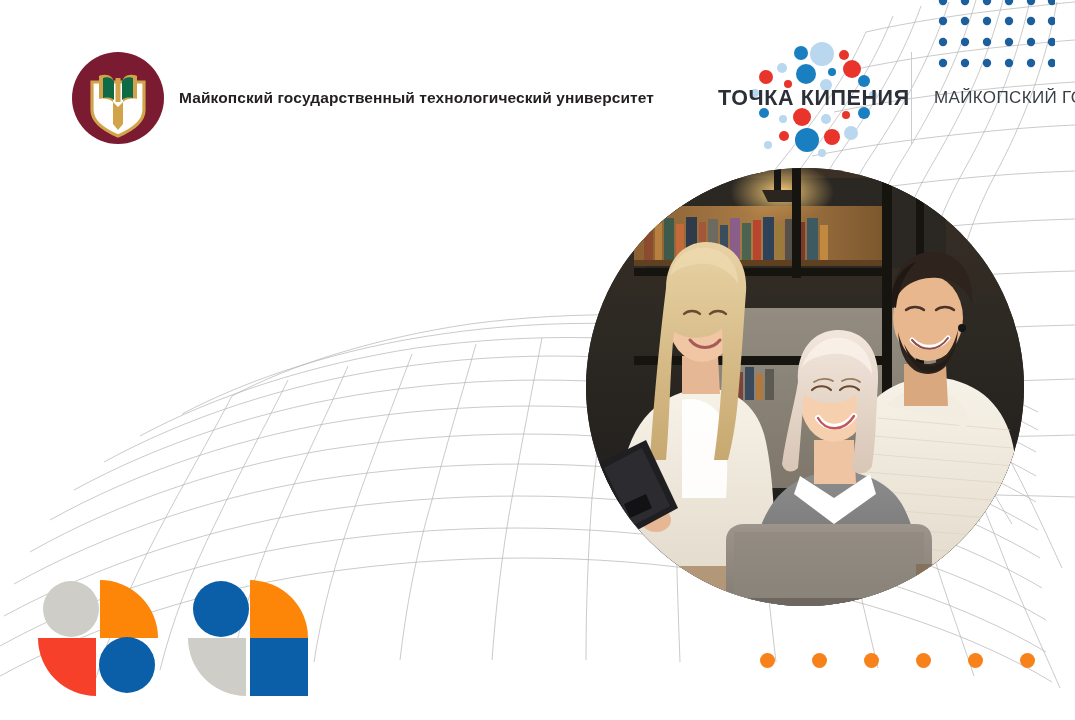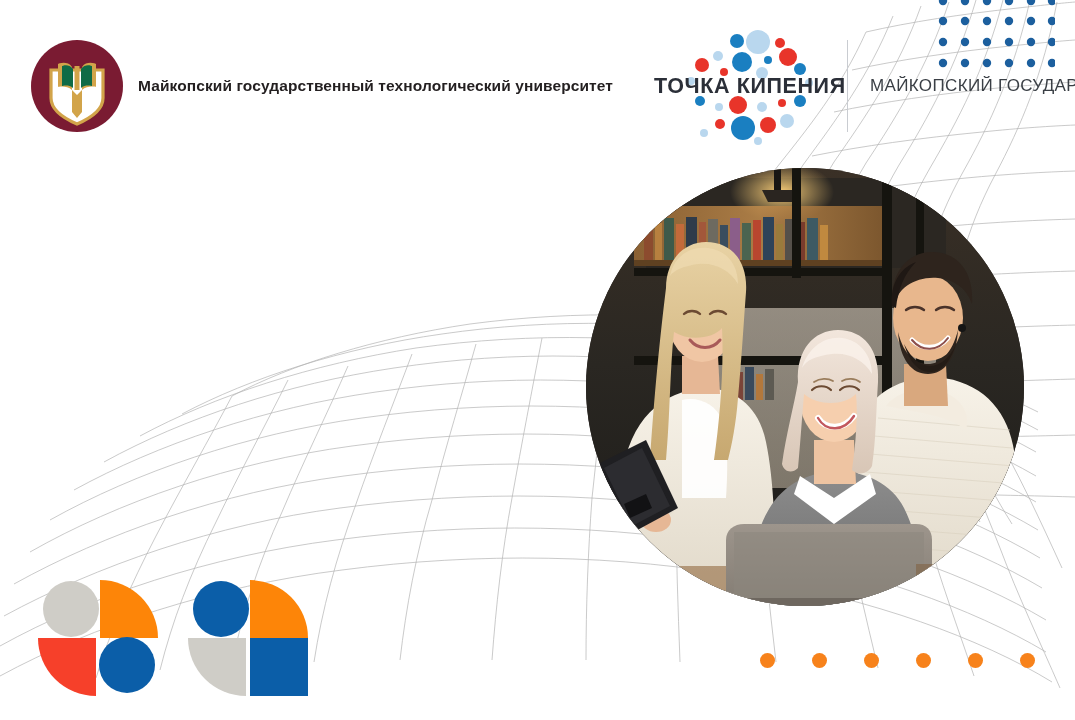--- a/index.html
+++ b/index.html
@@ -39,46 +39,46 @@
   .orange-dots span {
     display:block;
     width:15px; height:15px;
     border-radius:50%;
     background:#f7821b;
   }
 
   
   .header {
     position:absolute;
-    top:0; left:0;
+    top:12px; left:0;
     width:100%;
     height:172px;
     display:flex;
     align-items:center;
-    padding-left:31px;
+    padding-left:72px;
     gap:0;
   }
   .logo-block { display:flex; align-items:center; }
 
   
   .crest-wrap { position:relative; width:92px; height:92px; flex:none; }
   .crest-text {
     margin-left:15px;
     font-size:15.5px;
     font-weight:700;
     line-height:1.42;
     color:#231f20;
     letter-spacing:.1px;
     white-space:nowrap;
   }
 
   
   .tk-block {
     position:relative;
-    margin-left:41px;
+    margin-left:64px;
     width:175px; height:122px;
     flex:none;
   }
   .tk-dots { position:absolute; inset:0; }
   .tk-label {
     position:absolute;
     left:0; right:0;
     top:50%;
     transform:translateY(-50%);
     text-align:center;

